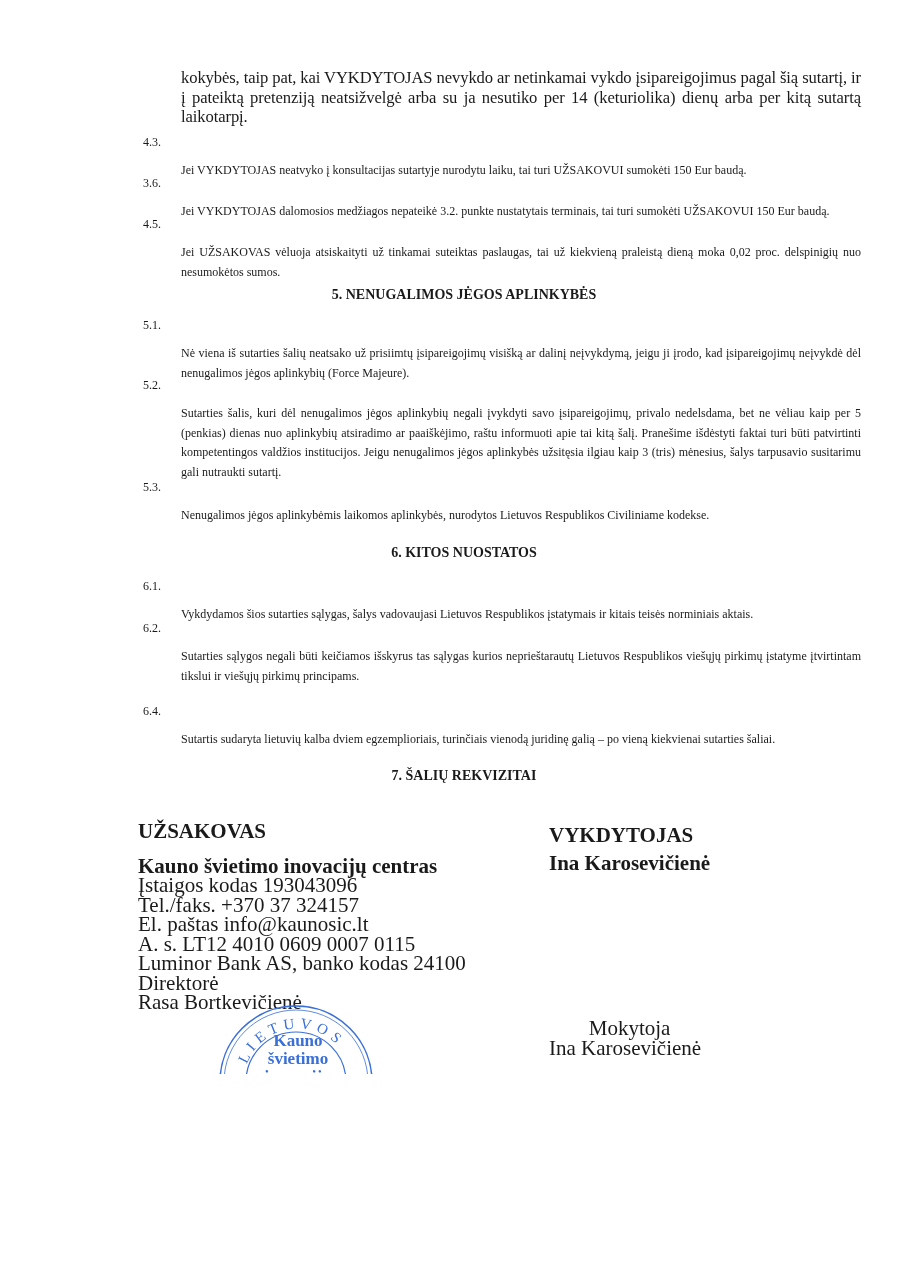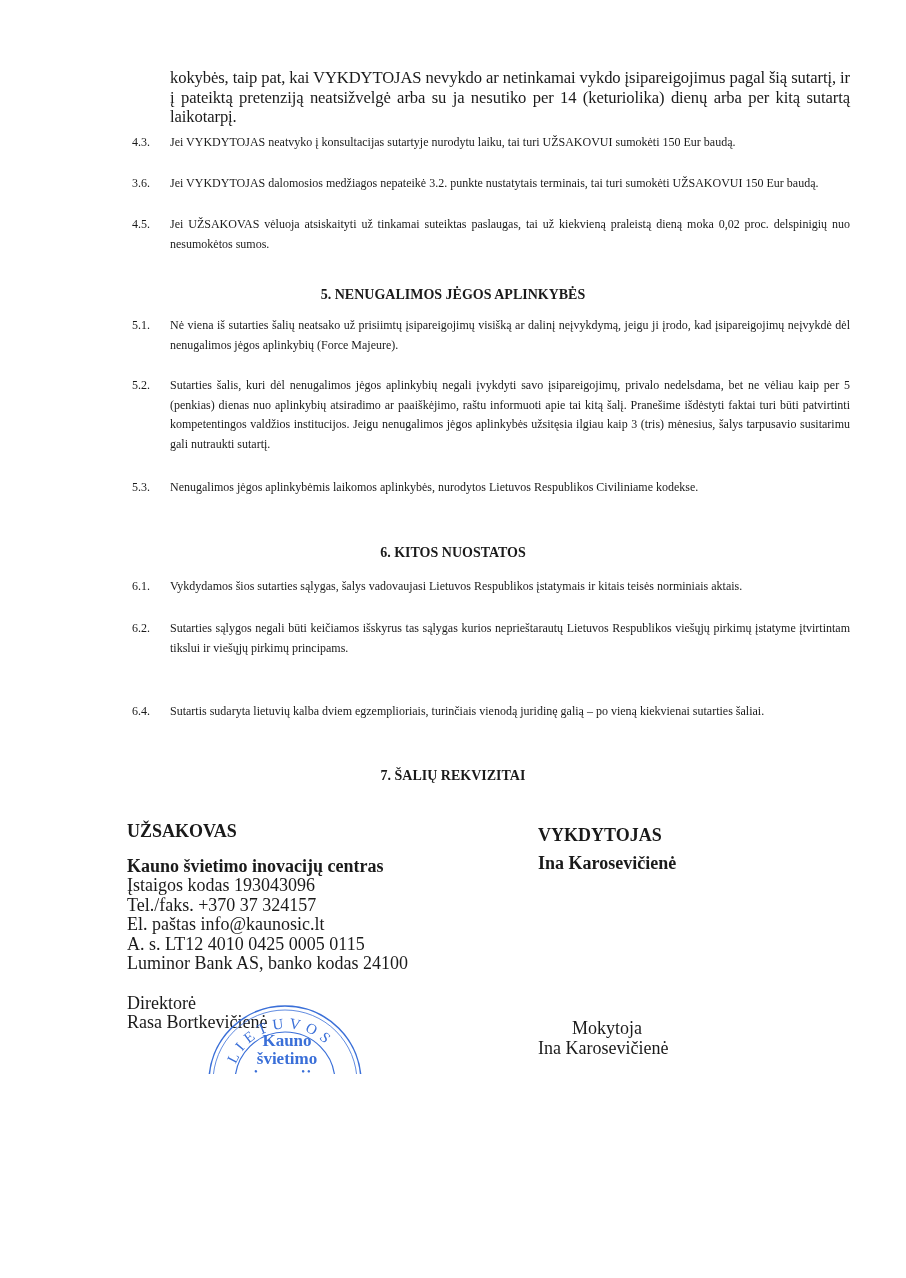--- a/index.html
+++ b/index.html
@@ -1,34 +1,34 @@
 <!DOCTYPE html>
 <html><head>
   <meta charset="utf-8">
   <style>
     html, body { margin: 0; padding: 0; background: #ffffff; }
     body {
       width: 906px; height: 1278px; position: relative; overflow: hidden;
       font-family: "Liberation Serif", "DejaVu Serif", serif;
       color: #1a1a1a;
     }
-    .page { position: absolute; left: 0; top: 0; width: 810px; height: 1278px; }
+    .page { position: absolute; left: 11px; top: 0; width: 810px; height: 1278px; }
     .para {
       position: absolute; left: 170px; width: 680px;
       font-size: 16.6px; line-height: 19.5px; text-align: justify;
       letter-spacing: -0.1px;
     }
     .item { position: absolute; left: 132px; width: 718px; font-size: 12px; line-height: 19.5px; }
     .item .num { position: absolute; left: 0; top: 0; width: 38px; }
-    .item .txt { margin-left: 38px; text-align: justify; text-align-last: left; }
+    .item .txt { margin-left: 38px; text-align: justify; text-align-last: left; margin-top: 28px; }
     .heading {
       position: absolute; left: 0; width: 906px; text-align: center;
       font-weight: bold; font-size: 14px; line-height: 20px;
     }
-    .req { position: absolute; font-size: 18px; line-height: 19.5px; }
+    .req { position: absolute; font-size: 21px; line-height: 19.5px; }
     .req .line { white-space: nowrap; }
     .bold { font-weight: bold; }
     .stamp {
       position: absolute; left: 205px; top: 990px; width: 160px; height: 84px; overflow: hidden;
       pointer-events: none;
     }
     .stamp svg { display: block; }
   </style>
 </head>
 <body>
@@ -79,23 +79,23 @@
   </div>
 
   <div class="heading" style="top:766px;">7. ŠALIŲ REKVIZITAI</div>
 
   <div class="req" style="left:127px; top:822px;">
     <div class="line bold">UŽSAKOVAS</div>
     <div class="line bold" style="margin-top:15px;">Kauno švietimo inovacijų centras</div>
     <div class="line">Įstaigos kodas 193043096</div>
     <div class="line">Tel./faks. +370 37 324157</div>
     <div class="line">El. paštas info@kaunosic.lt</div>
-    <div class="line">A. s. LT12 4010 0425 0005 0115</div>
+    <div class="line">A. s. LT12 4010 0609 0007 0115</div>
     <div class="line">Luminor Bank AS, banko kodas 24100</div>
-    <div class="line" style="margin-top:20px;">Direktorė</div>
+    <div class="line" style="">Direktorė</div>
     <div class="line">Rasa Bortkevičienė</div>
   </div>
 
   <div class="req" style="left:538px; top:826px;">
     <div class="line bold">VYKDYTOJAS</div>
     <div class="line bold" style="margin-top:8px;">Ina Karosevičienė</div>
     <div class="line" style="margin-top:146px;text-align:center;">Mokytoja</div>
     <div class="line">Ina Karosevičienė</div>
   </div>
 

